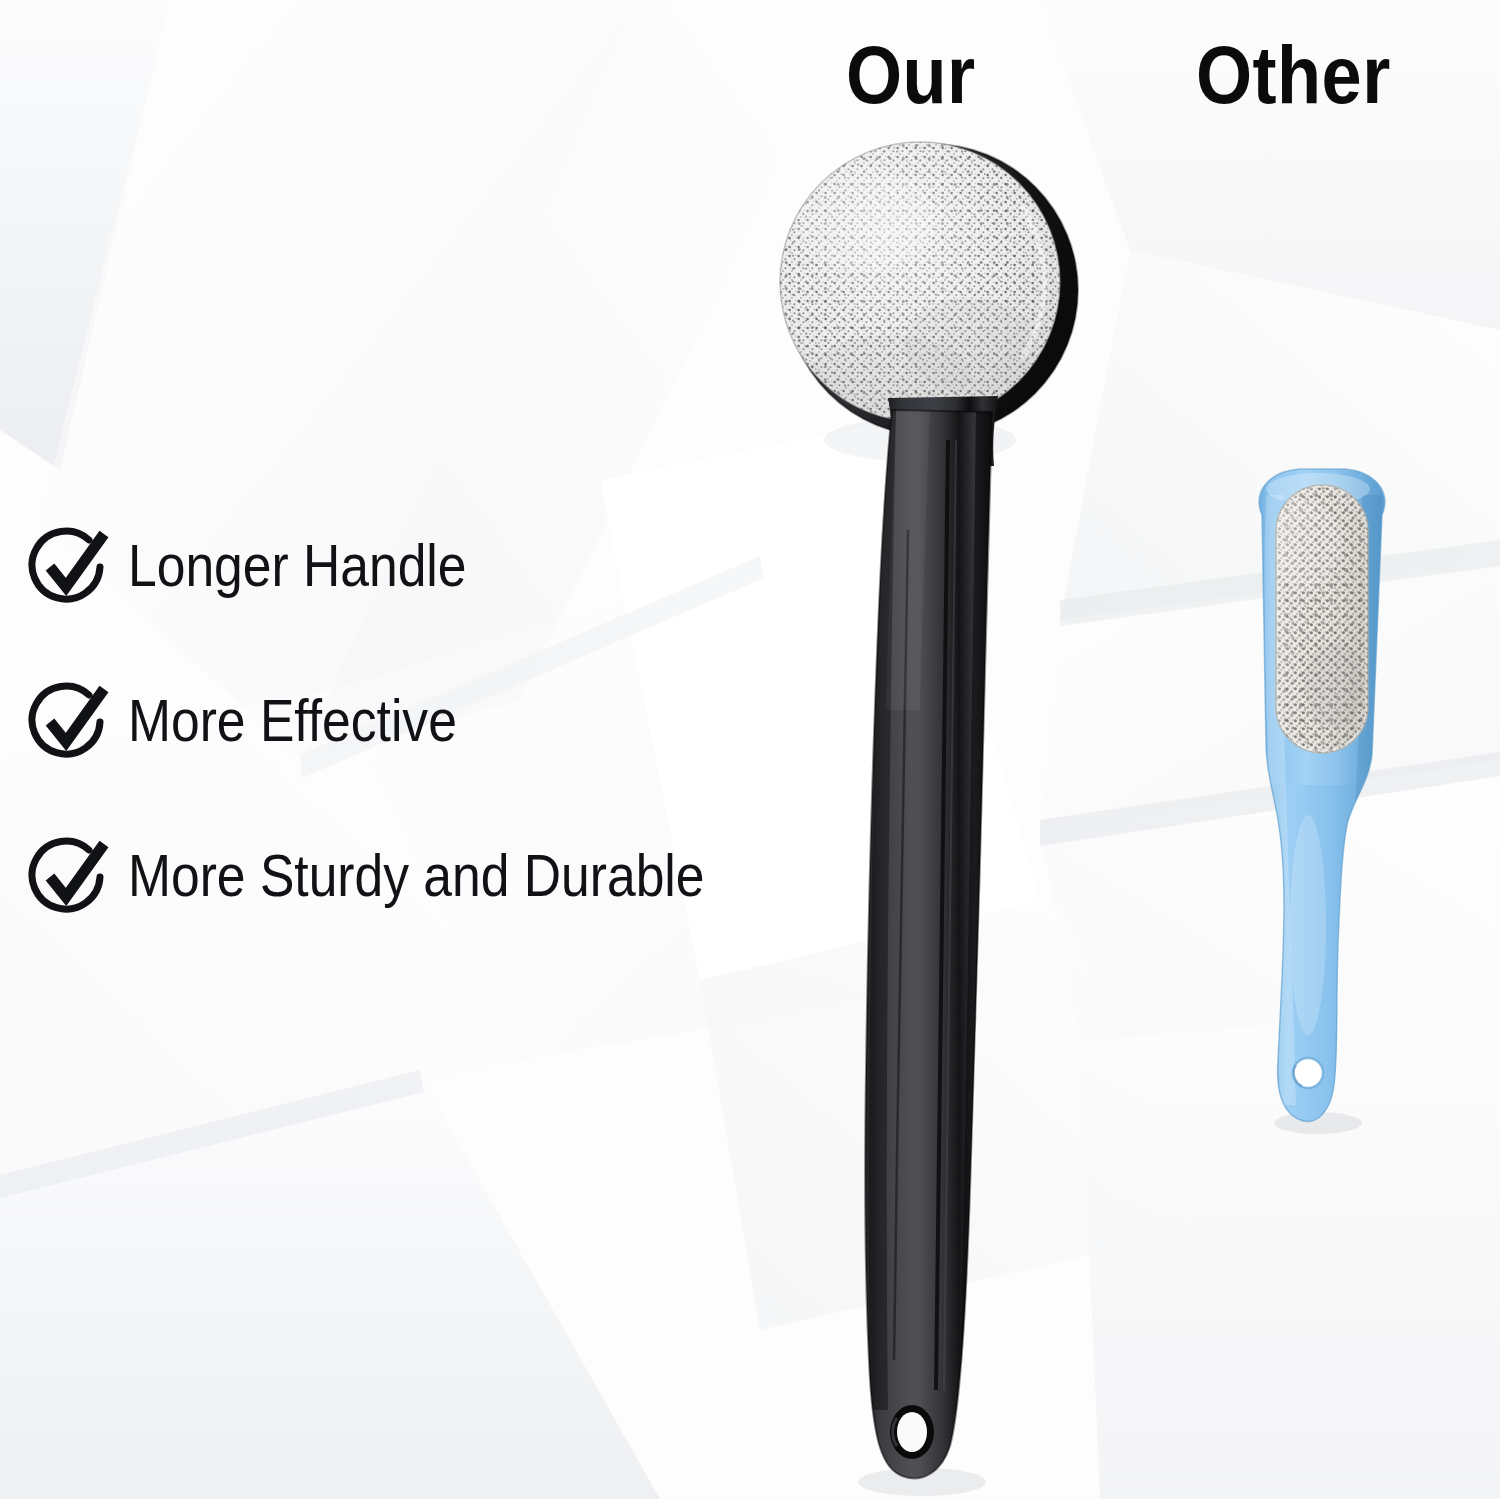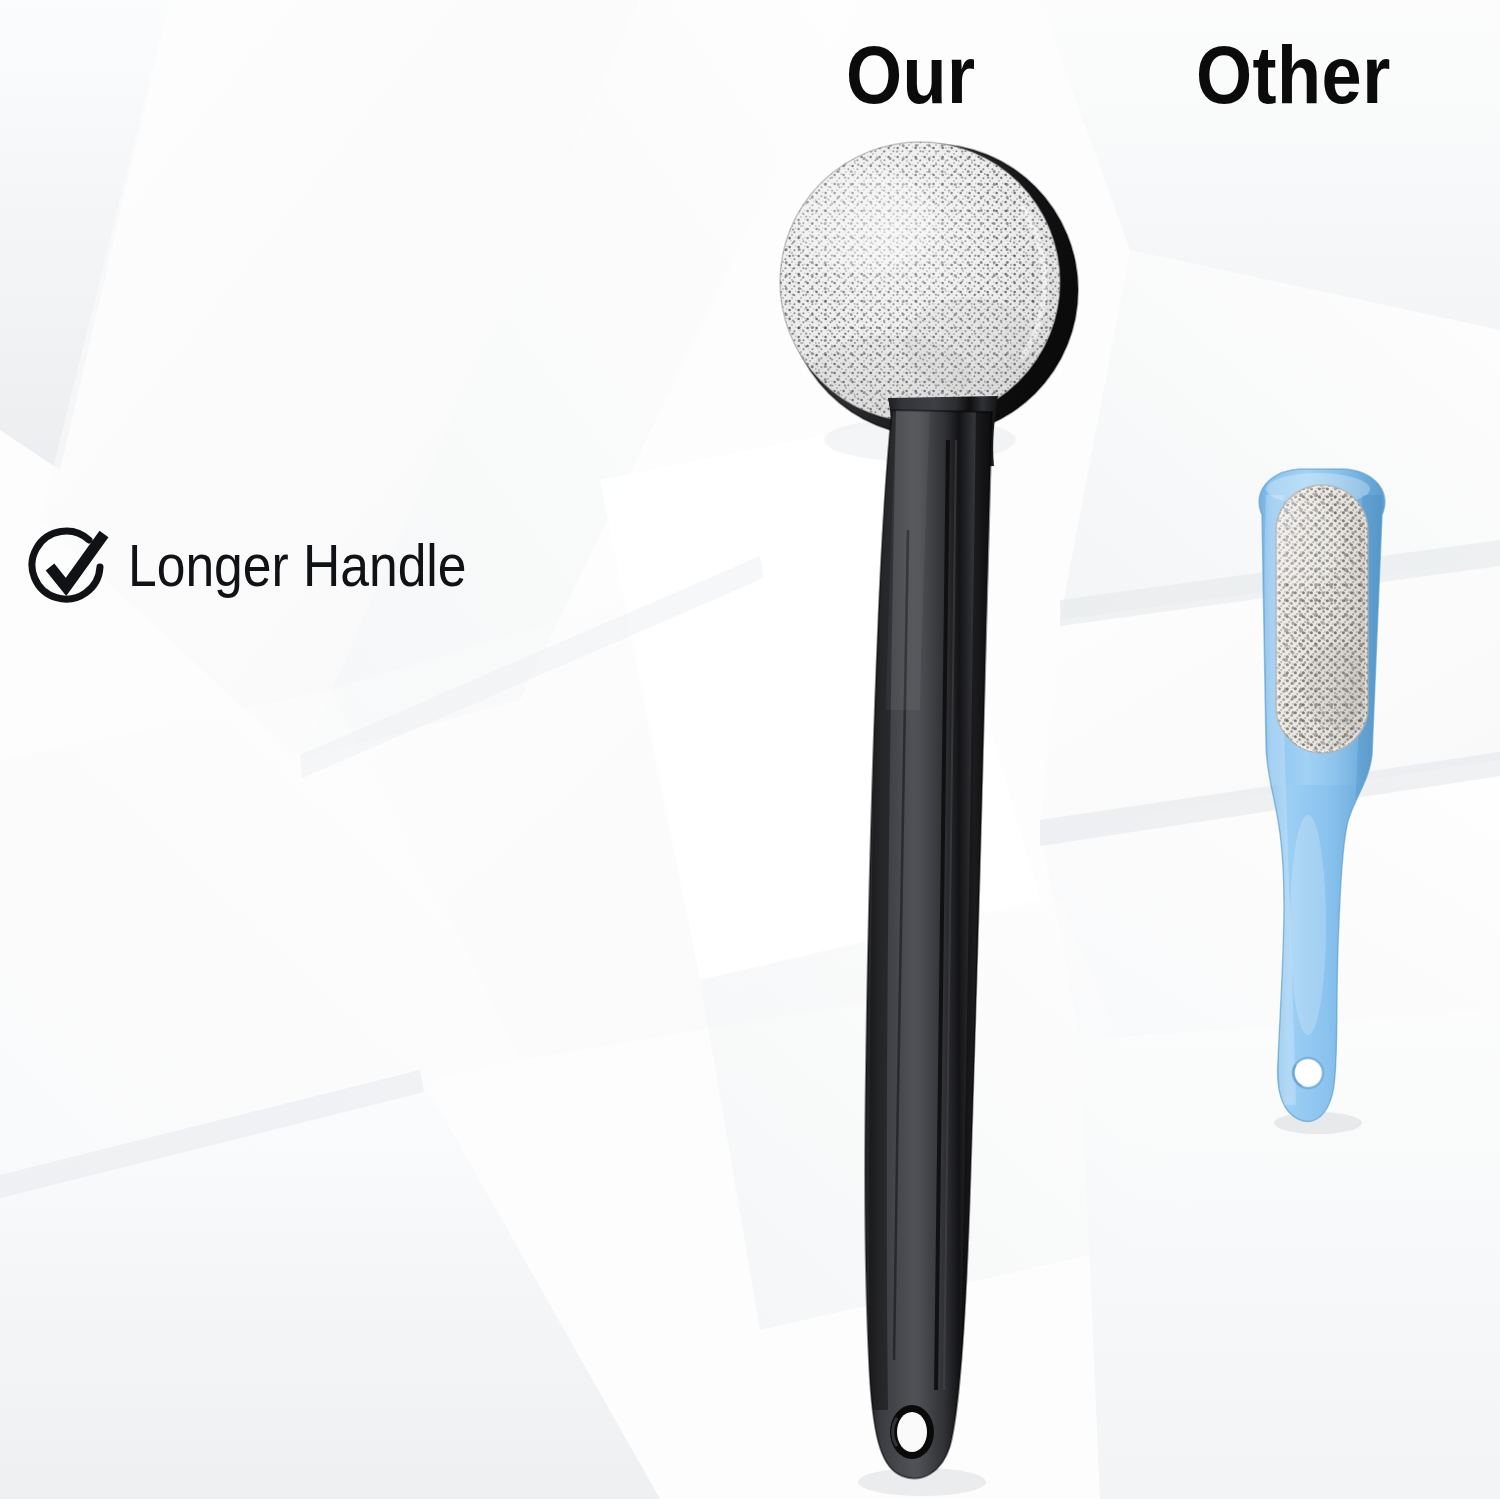--- a/index.html
+++ b/index.html
@@ -113,21 +113,39 @@
     <div class="feat">
       <span class="ck">
         <svg viewBox="0 0 82 82" xmlns="http://www.w3.org/2000/svg">
           <path d="M61 13 A34 34 0 1 0 72 40" fill="none" stroke="#111215" stroke-width="7" stroke-linecap="round"></path>
           <path d="M22 40 L38 60 L76 7" fill="none" stroke="#111215" stroke-width="11" stroke-linecap="butt" stroke-linejoin="miter"></path>
         </svg>
       </span>
       <span class="lbl">Longer Handle</span>
     </div>
 
-
+    <div class="feat">
+      <span class="ck">
+        <svg viewBox="0 0 82 82" xmlns="http://www.w3.org/2000/svg">
+          <path d="M61 13 A34 34 0 1 0 72 40" fill="none" stroke="#111215" stroke-width="7" stroke-linecap="round"></path>
+          <path d="M22 40 L38 60 L76 7" fill="none" stroke="#111215" stroke-width="11" stroke-linecap="butt" stroke-linejoin="miter"></path>
+        </svg>
+      </span>
+      <span class="lbl">More Effective</span>
+    </div>
+
+    <div class="feat">
+      <span class="ck">
+        <svg viewBox="0 0 82 82" xmlns="http://www.w3.org/2000/svg">
+          <path d="M61 13 A34 34 0 1 0 72 40" fill="none" stroke="#111215" stroke-width="7" stroke-linecap="round"></path>
+          <path d="M22 40 L38 60 L76 7" fill="none" stroke="#111215" stroke-width="11" stroke-linecap="butt" stroke-linejoin="miter"></path>
+        </svg>
+      </span>
+      <span class="lbl">More Sturdy and Durable</span>
+    </div>
 
 
   </div>
 
   <div class="our-prod">
     <svg viewBox="0 0 360 1390" xmlns="http://www.w3.org/2000/svg">
       <defs>
 
         <pattern id="speck1" width="9" height="9" patternUnits="userSpaceOnUse">
           <rect width="9" height="9" fill="#ececec"></rect>

